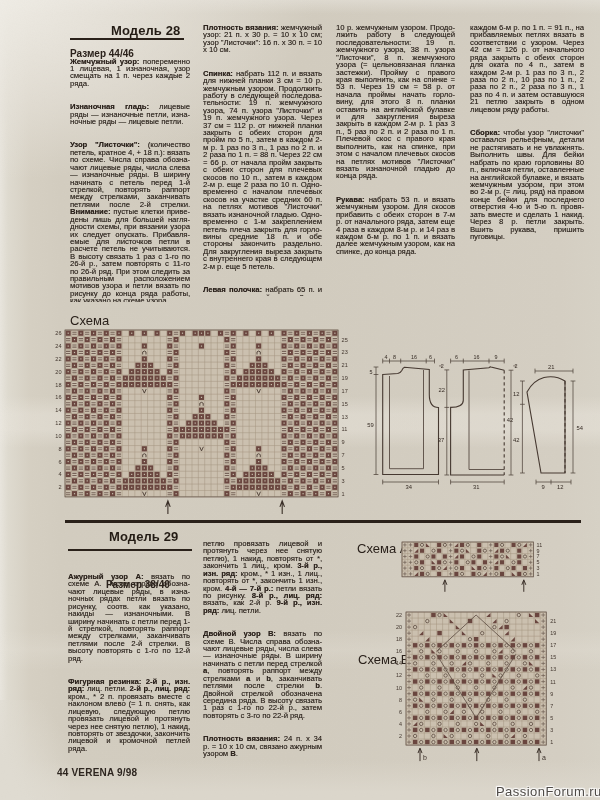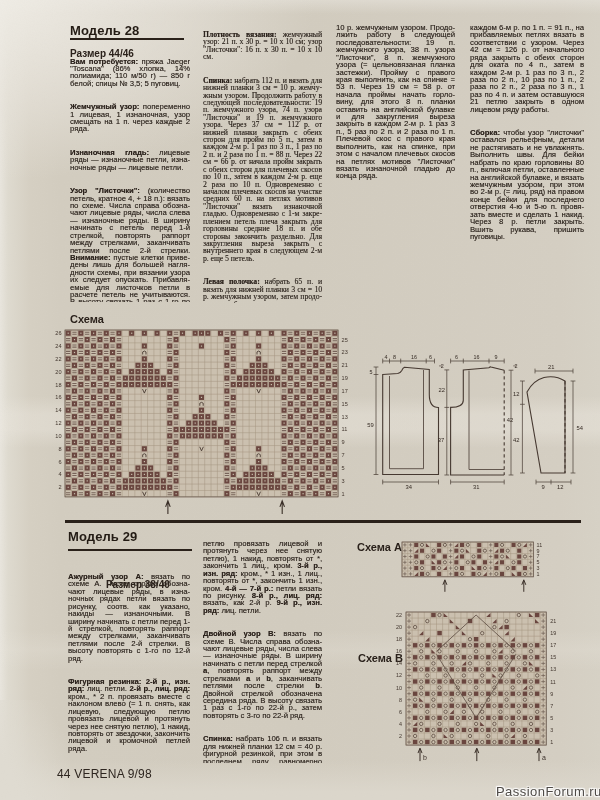--- a/index.html
+++ b/index.html
@@ -4,24 +4,24 @@
 html,body{margin:0;padding:0;}
 body{width:600px;height:800px;overflow:hidden;position:relative;
  font-family:"Liberation Sans",sans-serif;
  background:#d3cdc0;}
 #page{position:absolute;inset:0;}
 .shade{position:absolute;pointer-events:none;}
 .col{position:absolute;font-size:7.6px;line-height:7.42px;color:#2f2720;text-align:justify;overflow:hidden;text-shadow:0.25px 0 0 rgba(47,39,32,0.55);}
 .col p{margin:0 0 0 0;text-indent:0;}
 .col p+p{margin-top:16px;}
 b{font-weight:bold;color:#2a211b;}
-.h1{position:absolute;font-size:13px;font-weight:bold;color:#231b14;letter-spacing:0.1px;}
+.h1{position:absolute;font-size:13px;font-weight:bold;color:#231b14;letter-spacing:0.1px;margin-left:41px;}
 .rule{position:absolute;background:#2a211a;}
 .sub{position:absolute;font-size:10px;font-weight:bold;color:#2a211b;}
-.lbl{position:absolute;font-size:11px;font-weight:bold;color:#2a211b;}
+.lbl{position:absolute;font-size:13px;font-weight:normal;color:#2a211b;}
 </style></head>
 <body>
 <div id="page">
 
 <div class="shade" style="left:0;top:0;width:600px;height:800px;background:
  linear-gradient(90deg,#e9e6de 0px,#dfdbd0 8px,#d6d0c3 30px,#d3cdc0 60px,#d2ccbf 300px,#d5cfc3 560px,#d7d2c6 600px);"></div>
 
 <div class="shade" style="left:0;top:0;width:600px;height:14px;background:linear-gradient(180deg,rgba(235,232,225,0.5) 0%,rgba(235,232,225,0) 100%);"></div>
 
 <div class="shade" style="left:0;top:0;width:420px;height:240px;background:radial-gradient(ellipse 420px 240px at 0% 0%,rgba(240,237,230,0.95) 0%,rgba(233,229,221,0.55) 45%,rgba(211,205,192,0) 75%);"></div>
@@ -41,34 +41,34 @@
       <rect width="600" height="800" filter="url(#nz)"></rect>
     </svg>
 
 <div class="h1" style="left:70px;top:22.5px;">Модель 28</div>
 
 <div class="rule" style="left:70px;top:38.2px;width:114px;height:2px;"></div>
 
 <div class="sub" style="left:70px;top:47.5px;">Размер 44/46</div>
 
 <div class="col" style="left:70px;top:57.5px;width:120px;height:244px;">
-<p><b>Вам потре­буе­тся:</b> пряжа Jaeger "Toscana" (86% хлопка, 14% поли­амида; 110 м/50 г) — 850 г белой; спицы № 3,5; 5 пуговиц.</p>
 <p><b>Жемчу­жный узор:</b> попе­реме­нно 1 лицевая, 1 изна­ночная, узор смещать на 1 п. через каждые 2 ряда.</p>
 <p><b>Изна­ночная гладь:</b> лицевые ряды — изна­ночные петли, изна­ночные ряды — лицевые петли.</p>
 <p><b>Узор "Листочки":</b> (коли­чество петель, кратное 4, + 18 п.): вязать по схеме. Числа справа обозна­чают лицевые ряды, числа слева — изна­ночные ряды. В ширину начинать с петель перед 1-й стрелкой, повто­рять раппорт между стре­лками, зака­нчи­вать петлями после 2-й стрелки. <b>Внимание:</b> пустые клетки приве­дены лишь для большей нагля­дно­сти схемы, при вязании узора их следует опускать. Приба­вля­емые для листо­чков петли в расчете петель не учиты­ваю­тся. В высоту связать 1 раз с 1-го по 26-й р., затем повто­рять с 11-го по 26-й ряд. При этом следить за прави­льным распо­ложе­нием мотивов узора и петли вязать по рисунку до конца ряда работы, как указано на схеме узора.</p>
 </div>
 
-<div class="col" style="left:203px;top:31px;width:119px;height:272px;font-family:Liberation Serif, serif;">
+<div class="col" style="left:203px;top:24px;width:119px;height:272px;">
 <p><b>Плотно­сть вязания:</b> жемчу­жный узор: 21 п. х 30 р. = 10 х 10 см; узор "Листочки": 16 п. х 30 п. = 10 х 10 см.</p>
 <p><b>Спинка:</b> набрать 112 п. и вязать для нижней планки 3 см = 10 р. жемчу­жным узором. Продо­лжить работу в следу­ющей после­дова­тельно­сти: 19 п. жемчу­жного узора, 74 п. узора "Листочки" и 19 п. жемчу­жного узора. Через 37 см = 112 р. от нижней планки закрыть с обеих сторон для пройм по 5 п., затем в каждом 2-м р. 1 раз по 3 п., 1 раз по 2 п. и 2 раза по 1 п. = 88 п. Через 22 см = 66 р. от начала пройм закрыть с обеих сторон для плечевых скосов по 10 п., затем в каждом 2-м р. еще 2 раза по 10 п. Одно­вре­менно с началом плечевых скосов на участке средних 60 п. на петлях мотивов "Листочки" вязать изна­ночной гладью. Одно­вре­менно с 1-м закре­пле­нием петель плеча закрыть для горло­вины средние 18 п. и обе стороны зако­нчить разде­льно. Для закру­гле­ния выреза закрыть с внутре­ннего края в следу­ющем 2-м р. еще 5 петель.</p>
 <p><b>Левая полочка:</b> набрать 65 п. и вязать для нижней планки 3 см = 10 р. жемчу­жным узором, затем продо­лжить работу основным узором по схеме до конца ряда и петли закрыть.</p>
 </div>
 
 <div class="col" style="left:336px;top:24px;width:119px;height:272px;">
 <p>10 р. жемчу­жным узором. Продо­лжить работу в следу­ющей после­дова­тельно­сти: 19 п. жемчу­жного узора, 38 п. узора "Листочки", 8 п. жемчу­жного узора (= цельно­вяза­ная планка застежки). Пройму с правого края выпо­лнить, как на спинке = 53 п. Через 19 см = 58 р. от начала проймы начать горло­вину, для этого 8 п. планки оставить на английской булавке и для закру­гле­ния выреза закрыть в каждом 2-м р. 1 раз 3 п., 5 раз по 2 п. и 2 раза по 1 п. Плечевой скос с правого края выпо­лнить, как на спинке, при этом с началом плечевых скосов на петлях мотивов "Листочки" вязать изна­ночной гладью до конца ряда.</p>
+<p><b>Рукава:</b> набрать 53 п. и вязать жемчу­жным узором. Для скосов приба­вить с обеих сторон в 7-м р. от нача­льного ряда, затем еще 4 раза в каждом 8-м р. и 14 раз в каждом 6-м р. по 1 п. и вязать далее жемчу­жным узором, как на спинке, до конца ряда.</p>
 </div>
 
 <div class="col" style="left:470px;top:24px;width:114px;height:268px;">
 <p>каждом 6-м р. по 1 п. = 91 п., на приба­вля­емых петлях вязать в соотве­тствии с узором. Через 42 см = 126 р. от нача­льного ряда закрыть с обеих сторон для оката по 4 п., затем в каждом 2-м р. 1 раз по 3 п., 2 раза по 2 п., 10 раз по 1 п., 2 раза по 2 п., 2 раза по 3 п., 1 раз по 4 п. и затем оста­вшу­юся 21 петлю закрыть в одном лицевом ряду работы.</p>
 <p><b>Сборка:</b> чтобы узор "листочки" оста­вался релье­фным, детали не растя­гивать и не увла­жнять. Выпо­лнить швы. Для бейки набрать по краю горло­вины 80 п., включая петли, оста­вле­нные на английской булавке, и вязать жемчу­жным узором, при этом во 2-м р. (= лиц. ряд) на правом конце бейки для после­днего отве­рстия 4-ю и 5-ю п. провя­зать вместе и сделать 1 накид. Через 8 р. петли закрыть. Вшить рукава, пришить пуговицы.</p>
 </div>
 
 <div class="lbl" style="left:70px;top:313px;">Схема</div>
 
 <div style="position:absolute;left:65px;top:330px;"><svg width="273.1" height="186.9" viewBox="0 0 273.1 186.9" style="overflow:visible">
@@ -1333,20 +1333,21 @@
 <div class="sub" style="left:68px;top:579px;padding-left:38px;">Размер 38/40</div>
 
 <div class="col" style="left:68px;top:573px;width:122px;height:193px;">
 <p><b>Ажурный узор А:</b> вязать по схеме А. Числа справа обозна­чают лицевые ряды, в изна­ночных рядах петли вязать по рисунку, соотв. как указано, накиды — изна­ночными. В ширину начинать с петли перед 1-й стрелкой, повто­рять раппорт между стре­лками, зака­нчи­вать петлями после 2-й стрелки. В высоту повто­рять с 1-го по 12-й ряд.</p>
 <p><b>Фигурная резинка: 2-й р., изн. ряд:</b> лиц. петли. <b>2-й р., лиц. ряд:</b> кром., * 2 п. провя­зать вместе с наклоном влево (= 1 п. снять, как лицевую, следу­ющую петлю провя­зать лицевой и протя­нуть через нее снятую петлю), 1 накид, повто­рять от звездо­чки, зако­нчить лицевой и кромо­чной петлей ряда.</p>
 </div>
 
 <div class="col" style="left:203px;top:540px;width:119px;height:223px;">
 <p>петлю провя­зать лицевой и протя­нуть через нее снятую петлю), 1 накид, повто­рять от *, зако­нчить 1 лиц., кром. <b>3-й р., изн. ряд:</b> кром., * 1 изн., 1 лиц., повто­рять от *, зако­нчить 1 изн., кром. <b>4-й — 7-й р.:</b> петли вязать по рисунку. <b>8-й р., лиц. ряд:</b> вязать, как 2-й р. <b>9-й р., изн. ряд:</b> лиц. петли.</p>
 <p><b>Двойной узор В:</b> вязать по схеме В. Числа справа обозна­чают лицевые ряды, числа слева — изна­ночные ряды. В ширину начинать с петли перед стрелкой <b>а</b>, повто­рять раппорт между стре­лками <b>а</b> и <b>b</b>, зака­нчи­вать петлями после стрелки <b>b</b>. Двойной стрелкой обозна­чена середина ряда. В высоту связать 1 раз с 1-го по 22-й р., затем повто­рять с 3-го по 22-й ряд.</p>
+<p><b>Плотно­сть вязания:</b> 24 п. х 34 р. = 10 х 10 см, связано ажурным узором <b>В</b>.</p>
 <p><b>Спинка:</b> набрать 106 п. и вязать для нижней планки 12 см = 40 р. фигурной резинкой, при этом в после­днем ряду равно­мерно приба­вить петли и продо­лжить работу ажурным узором.</p>
 </div>
 
 <div class="lbl" style="left:357px;top:541px;">Схема А</div>
 
 <div style="position:absolute;left:402px;top:542px;"><svg width="131.6" height="52.8" viewBox="0 0 131.6 52.8" style="overflow:visible">
         <rect x="0" y="0" width="131.6" height="34.8" fill="#cbc0af"></rect>
         <path d="M0.00 0V34.80 M5.72 0V34.80 M11.44 0V34.80 M17.16 0V34.80 M22.88 0V34.80 M28.60 0V34.80 M34.32 0V34.80 M40.04 0V34.80 M45.76 0V34.80 M51.48 0V34.80 M57.20 0V34.80 M62.92 0V34.80 M68.64 0V34.80 M74.36 0V34.80 M80.08 0V34.80 M85.80 0V34.80 M91.52 0V34.80 M97.24 0V34.80 M102.96 0V34.80 M108.68 0V34.80 M114.40 0V34.80 M120.12 0V34.80 M125.84 0V34.80 M131.56 0V34.80 M0 0.00H131.56 M0 5.80H131.56 M0 11.60H131.56 M0 17.40H131.56 M0 23.20H131.56 M0 29.00H131.56 M0 34.80H131.56" stroke="#a3937f" stroke-width="0.5" fill="none"></path>
         <g>
           <path d="M1.1 31.9h3.5M2.9 30.1v3.6" stroke="#6d5c51" stroke-width="0.7"></path>
@@ -1836,16 +1837,16 @@
           <text x="-4" y="17.1" font-size="5.4" fill="#42362e" font-family="Liberation Sans, sans-serif" text-anchor="end">20</text>
           <text x="-4" y="5.0" font-size="5.4" fill="#42362e" font-family="Liberation Sans, sans-serif" text-anchor="end">22</text>
         </g>
         <path d="M14.0 149.1V137.1M12.0 141.1L14.0 136.1L16.0 141.1" stroke="#3a2f28" stroke-width="1" fill="none"></path>
         <text x="17.0" y="148.1" font-size="7" fill="#3a2f28" font-family="Liberation Sans, sans-serif">b</text>
         <path d="M70.8 149.1V137.1M68.8 141.1L70.8 136.1L72.8 141.1" stroke="#3a2f28" stroke-width="1" fill="none"></path>
         <path d="M133.0 149.1V137.1M131.0 141.1L133.0 136.1L135.0 141.1" stroke="#3a2f28" stroke-width="1" fill="none"></path>
         <text x="136.0" y="148.1" font-size="7" fill="#3a2f28" font-family="Liberation Sans, sans-serif">a</text>
       </svg></div>
 
-<div style="position:absolute;left:57px;top:767px;font-size:12px;color:#2e2620;letter-spacing:0.2px;">44 VERENA 9/98</div>
+<div style="position:absolute;left:57px;top:767px;font-size:10px;color:#2e2620;letter-spacing:0.2px;font-weight:bold;">44 VERENA 9/98</div>
 
 <div style="position:absolute;left:496px;top:783.5px;font-size:13px;color:#4e4a46;letter-spacing:0.45px;
  text-shadow:0 0 2px #fff,0 0 1px #fff,1px 1px 1.2px #fff,-1px -1px 1.2px #fff,1px -1px 1.2px #fff,-1px 1px 1.2px #fff;">PassionForum.ru</div>
 </div>
 </body></html>

